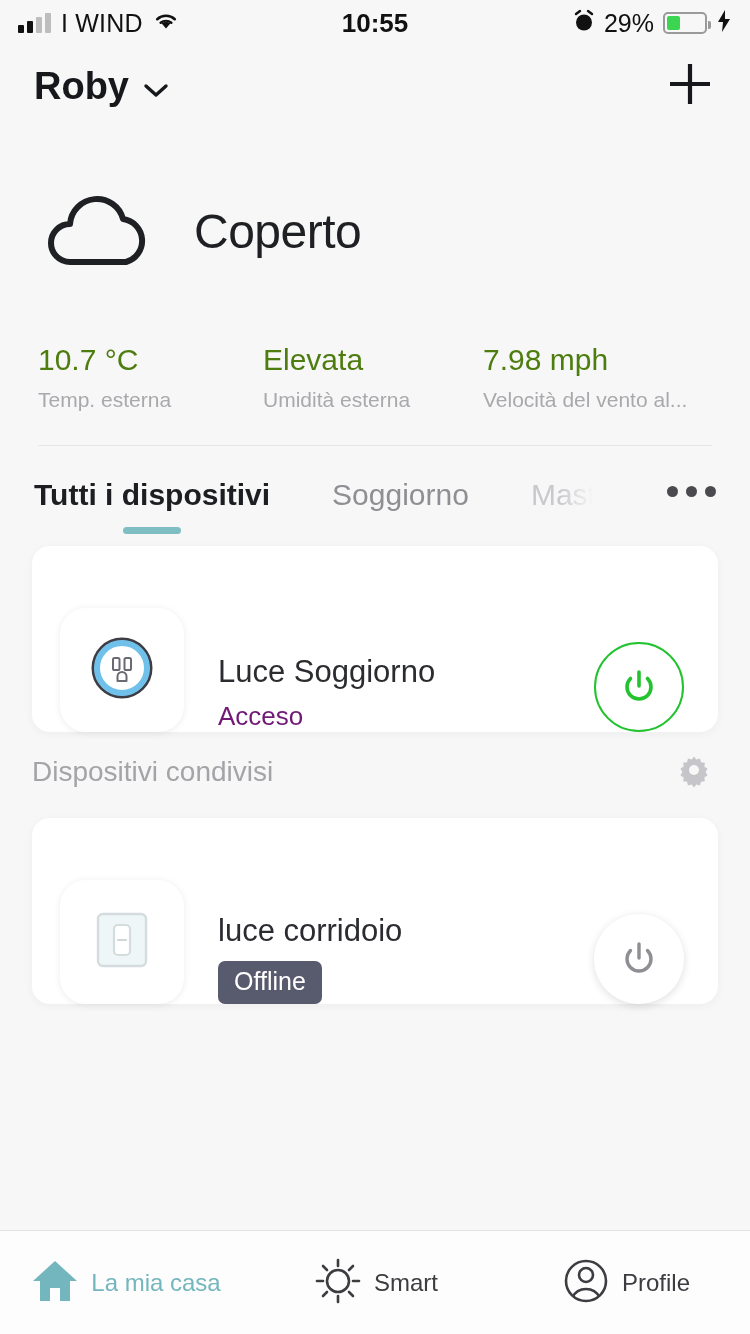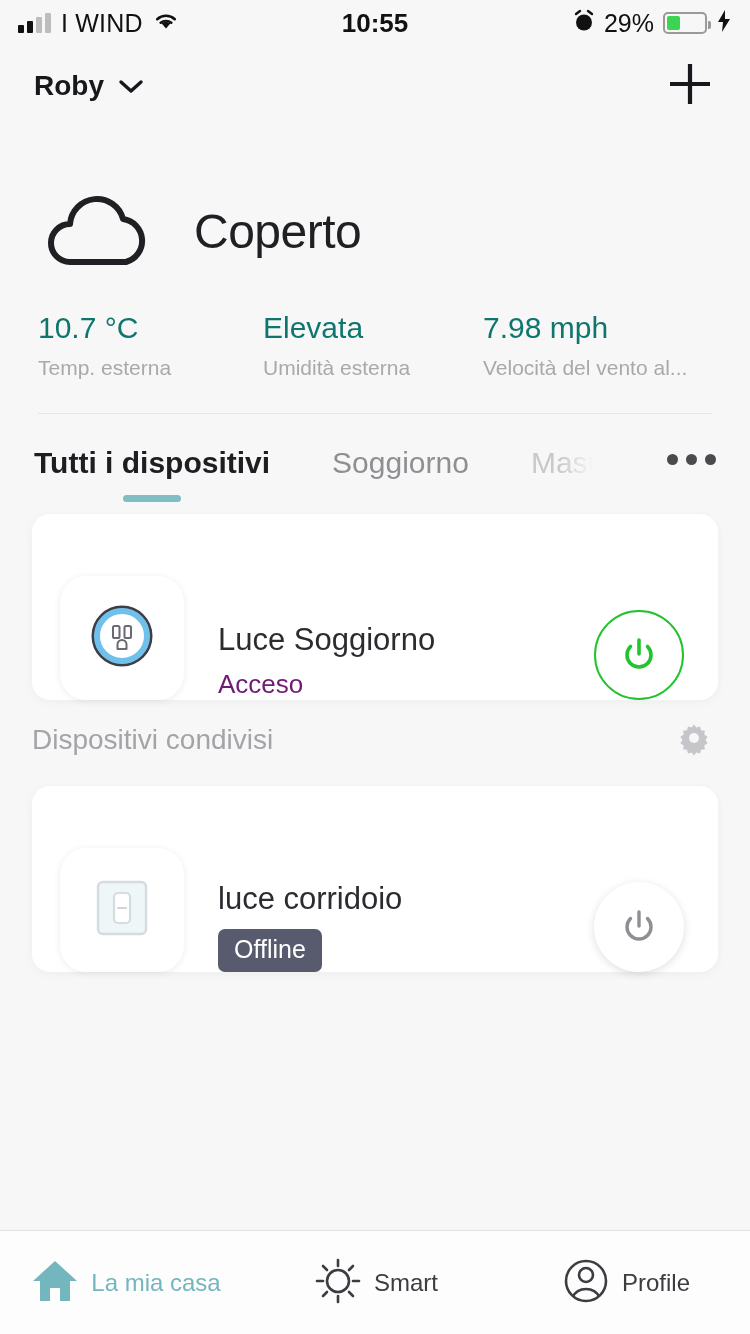--- a/index.html
+++ b/index.html
@@ -53,35 +53,35 @@
     width: 3px; height: 8px; background: #9a9a9a; border-radius: 0 2px 2px 0;
   }
   .battery .fill { height: 100%; background: #3cd551; border-radius: 2px; }
 
   
   .header {
     height: 80px; display: flex; align-items: center;
     padding: 0 34px; flex: 0 0 auto;
   }
   .home-name {
-    font-size: 28px; font-weight: bold; color: #17181c;
+    font-size: 38px; font-weight: bold; color: #17181c;
     display: flex; align-items: center; gap: 14px;
   }
   .plus-btn { margin-left: auto; }
 
   
   .weather { padding: 62px 38px 4px 38px; flex: 0 0 auto; }
   .weather-main { display: flex; align-items: center; gap: 36px; }
   .weather-cond { font-size: 48px; color: #1f2023; letter-spacing: -.5px; }
   .weather-stats { display: flex; margin-top: 36px; }
   .stat { flex: 0 0 auto; }
   .stat:nth-child(1) { width: 225px; }
   .stat:nth-child(2) { width: 220px; }
   .stat:nth-child(3) { width: 230px; }
-  .stat-value { font-size: 30px; color: #0f766e; line-height: 1.2; }
+  .stat-value { font-size: 30px; color: #4d7c0f; line-height: 1.2; margin-top: 32px; }
   .stat-label { font-size: 21px; color: #a9a9ad; margin-top: 10px; }
   .divider { height: 1px; background: #e6e6e6; margin: 33px 0 0 0; }
 
   
   .tabs {
     display: flex; align-items: flex-start; position: relative;
     padding: 28px 34px 0 34px; flex: 0 0 auto;
   }
   .tab {
     font-size: 30px; color: #8e8e93; margin-right: 62px;

